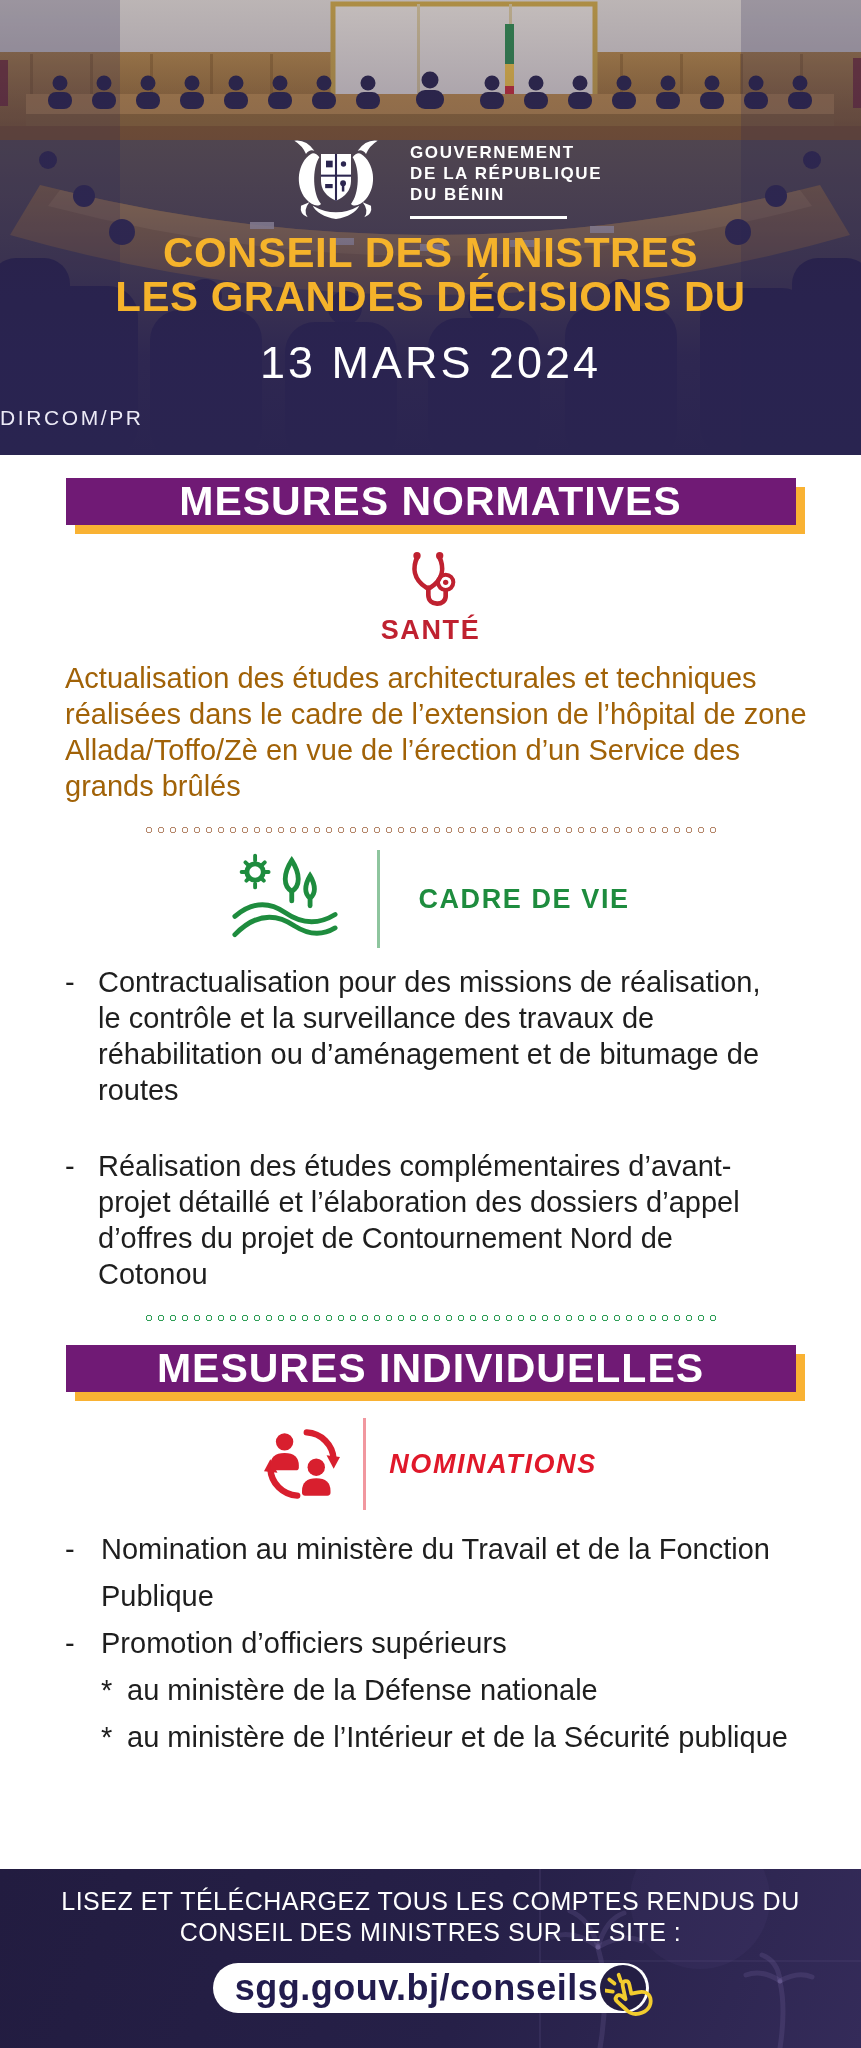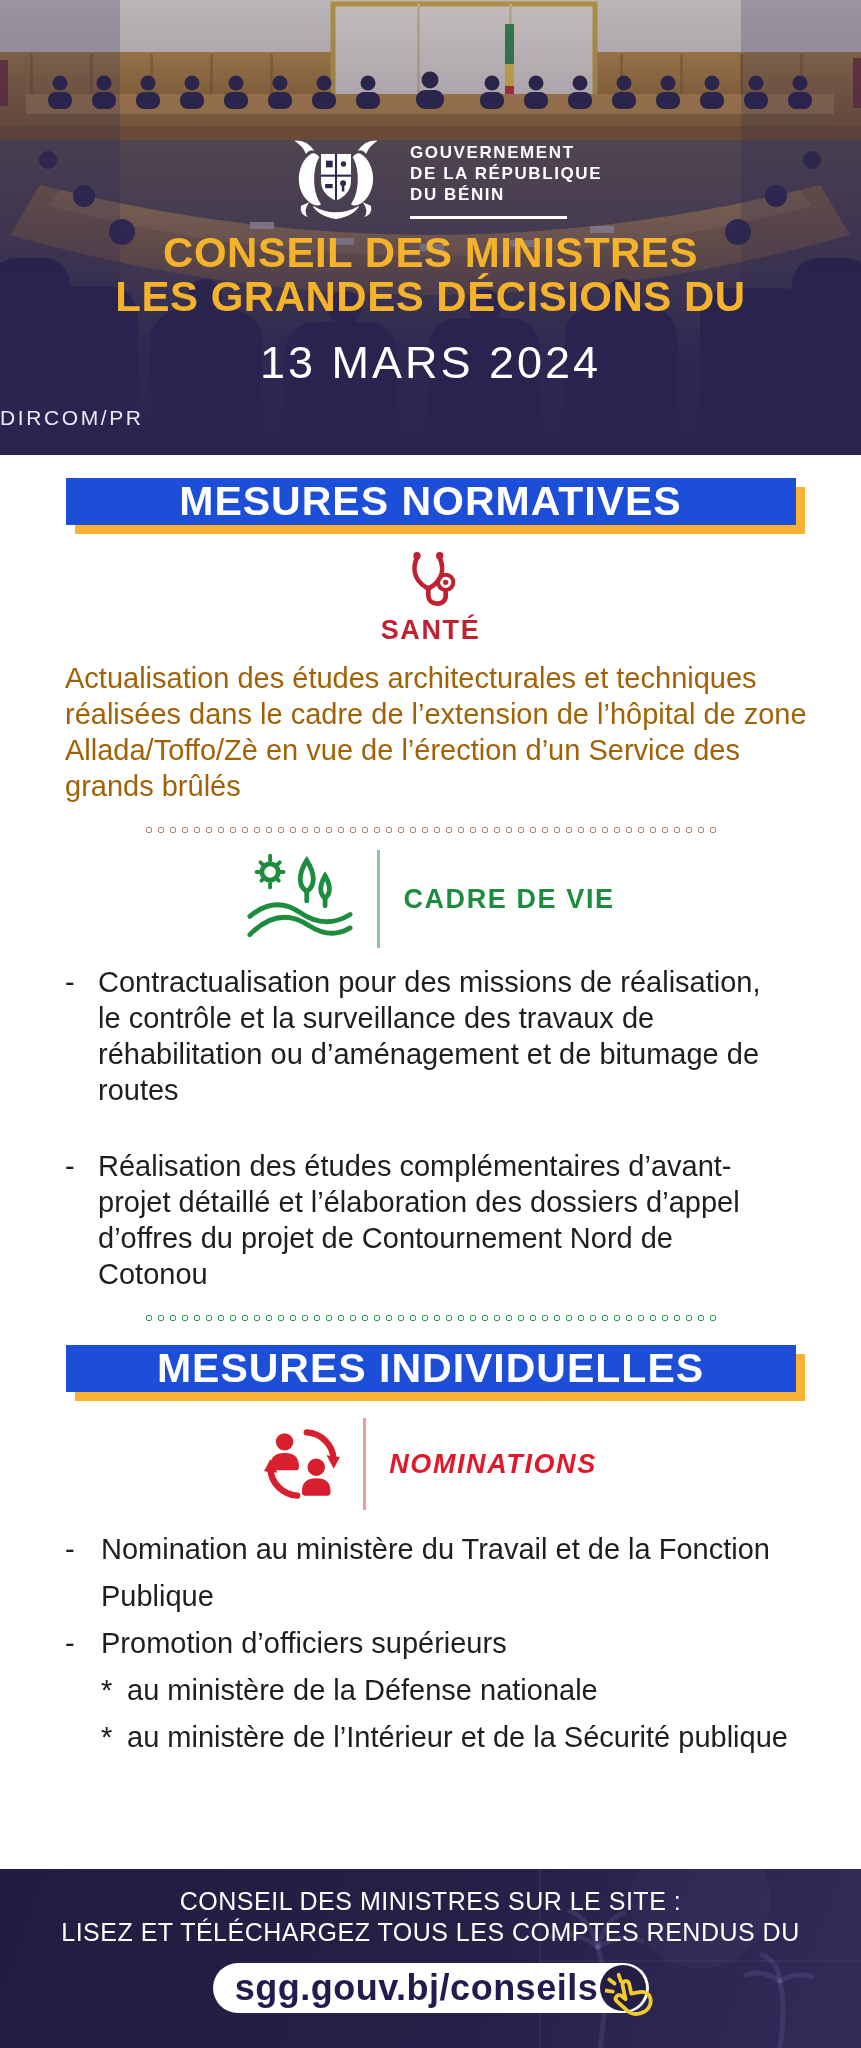--- a/index.html
+++ b/index.html
@@ -16,27 +16,27 @@
   .title{position:absolute;top:231px;left:0;width:100%;margin:0;text-align:center;z-index:3;
          color:#f5b32b;font-size:42px;line-height:44px;font-weight:700;letter-spacing:.5px;}
   .title span{display:block;}
   .date{position:absolute;top:337px;left:0;width:100%;text-align:center;z-index:3;
         color:#ffffff;font-size:45px;font-weight:400;letter-spacing:3px;}
   .credit{position:absolute;top:406px;left:0;width:100%;z-index:3;
         color:#eceaf6;font-size:21px;font-weight:400;letter-spacing:2.6px;}
 
   
   .content{position:absolute;top:455px;left:0;width:861px;}
-  .banner{width:730px;height:47px;margin:23px auto 0;background:#1d4ed8;
+  .banner{width:730px;height:47px;margin:23px auto 0;background:#701a75;
           display:flex;align-items:center;justify-content:center;
           color:#fff;font-size:41px;font-weight:700;letter-spacing:1px;
           box-shadow:9px 9px 0 #f9b233;}
   .cat-row{display:flex;align-items:center;justify-content:center;}
   .row-sante{margin-top:26px;height:95px;flex-direction:column;}
-  .row-cadre{margin-top:16px;height:98px;}
+  .row-cadre{margin-top:16px;height:98px;gap:15px;}
   .row-nom{margin-top:26px;height:92px;}
   .v-divider{width:3px;margin:0 23px;align-self:stretch;}
   .div-red{background:rgba(191,33,48,.45);}
   .div-green{background:rgba(30,140,62,.5);}
   .div-brightred{background:rgba(224,24,42,.45);}
   .cat-label{font-size:27px;font-weight:700;letter-spacing:1.6px;}
   .lab-red{color:#bf2130;}
   .lab-green{color:#1e8c3e;}
   .lab-brightred{color:#e0182a;font-style:italic;}
   .para{margin:14px 51px 0 65px;width:745px;font-size:29px;line-height:36px;color:#a16207;}
@@ -335,22 +335,22 @@
         <path d="M598,78 q-8,-28 -28,-36"></path>
         <path d="M598,78 q8,-28 26,-34"></path>
         <path d="M598,78 q24,-14 44,-6"></path>
         <path d="M780,179 q6,-40 0,-66"></path>
         <path d="M780,112 q-18,-12 -34,-6"></path>
         <path d="M780,112 q-2,-20 -18,-26"></path>
         <path d="M780,112 q18,-10 32,-4"></path>
       </g>
     </svg>
     <div class="footer-text">
+      <div>LISEZ ET TÉLÉCHARGEZ TOUS LES COMPTES RENDUS DU</div>
       <div>CONSEIL DES MINISTRES SUR LE SITE :</div>
-      <div>LISEZ ET TÉLÉCHARGEZ TOUS LES COMPTES RENDUS DU</div>
     </div>
     <div class="url-pill">
       <span>sgg.gouv.bj/conseils</span>
       <div class="pill-circle"></div>
       <svg class="hand-icon" viewBox="0 0 64 64" aria-hidden="true">
         <g transform="rotate(-12 32 32)" fill="none" stroke="#f2cc2e" stroke-width="4.5" stroke-linecap="round" stroke-linejoin="round">
           <path d="M10,6 L15,12"></path>
             <path d="M3,18 L11,21"></path>
             <path d="M22,3 L23,11"></path>
           <path d="M28,12 c-3,0 -4,2 -4,5 v16 l-4,-5 c-4,-4 -10,1 -6,6 l8,11 c3,5 8,8 14,8 c10,0 17,-6 17,-15 c0,-7 -6,-10 -13,-10 h-8 v-11 c0,-3 -1,-5 -4,-5 z"></path>

